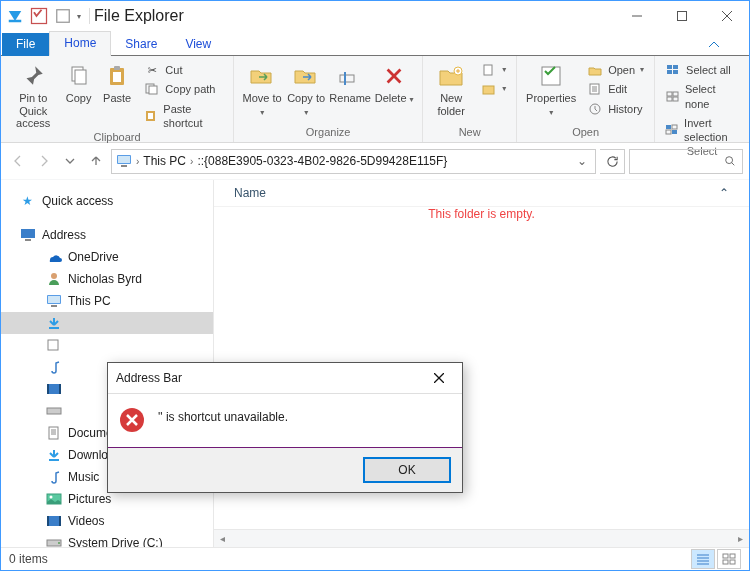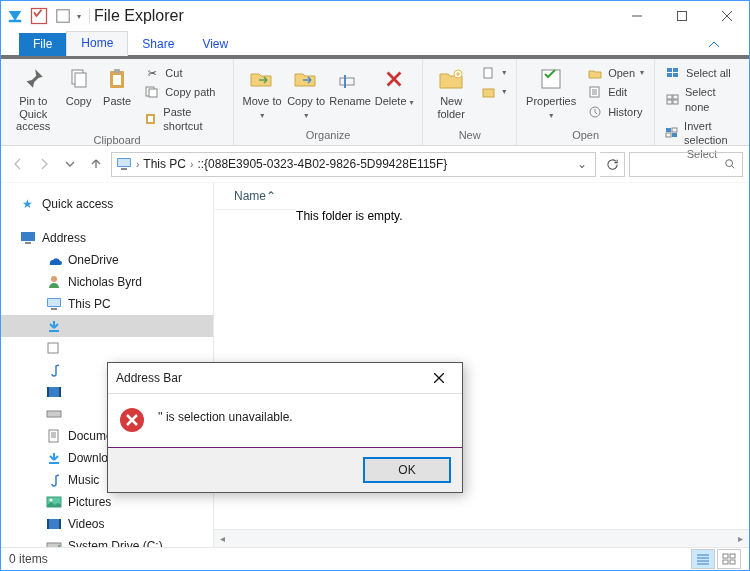--- a/index.html
+++ b/index.html
@@ -8,21 +8,21 @@
 .titlebar{height:30px;background:#fff;display:flex;align-items:center;color:#555}
 .qat{display:flex;align-items:center;padding:0 4px;gap:4px}
 .qat-icon{width:20px;height:20px;display:flex;align-items:center;justify-content:center}
 .title-sep{width:1px;height:16px;background:#ddd;margin:0 4px}
 .title-text{font-size:16px;color:#222}
 .tb-spacer{flex:1}
 .tb-controls{display:flex}
 .tb-btn{width:45px;height:29px;display:flex;align-items:center;justify-content:center;color:#555;font-family:inherit}
 .tb-btn svg{width:10px;height:10px;stroke:#555;fill:none;stroke-width:1}
 
-.tabs{height:24px;display:flex;align-items:flex-end;border-bottom:4px solid #737373;padding-left:18px;background:#fff}
+.tabs{height:24px;display:flex;align-items:flex-end;border-bottom:1px solid #737373;padding-left:1px;background:#fff}
 .tab{padding:4px 14px 5px;font-size:12px;color:#1d4ed8;position:relative;top:1px}
 .tab.file{background:#1979ca;color:#fff}
 .tab.active{background:#f5f6f7;border:1px solid #dadada;border-bottom:1px solid #f5f6f7}
 .tabs-spacer{flex:1}
 .expand-toggle{padding:4px 10px;color:#666}
 .expand-toggle svg{width:10px;height:10px;stroke:#1979ca}
 .help-toggle{padding:4px 10px;color:#1979ca}
 
 .ribbon{height:86px;background:#f5f6f7;border-bottom:1px solid #dadada;display:flex;font-size:11px;color:#444}
 .group{display:flex;flex-direction:column;border-right:1px solid #e3e3e3;padding:2px 6px}
@@ -51,25 +51,25 @@
 .search svg{width:12px;height:12px;stroke:#555;fill:none}
 
 .body{flex:1;display:flex;overflow:hidden;border-bottom:1px solid #e8e8e8}
 .nav{width:212px;background:#fff;overflow-x:hidden;overflow-y:auto;padding-top:6px}
 .nav-item{display:flex;align-items:center;height:22px;padding-left:24px;gap:6px}
 .nav-item.top{padding-left:18px;margin-top:4px}
 .nav-item.sub{padding-left:44px}
 .nav-item.selected{background:#d8d8d8}
 .nav-ic{width:17px;height:17px;display:flex;align-items:center;justify-content:center}
 .qa-star{color:#2e9de6}
-.content{flex:1;display:flex;flex-direction:row;border-left:1px solid #e8e8e8;position:relative}
+.content{flex:1;display:flex;flex-direction:column;border-left:1px solid #e8e8e8;position:relative}
 .col-header{height:26px;display:flex;align-items:center;border-bottom:1px solid #f2f2f2;color:#38546c;font-size:12px}
 .col-name{padding-left:20px;flex:1}
 .col-sort{padding-right:20px}
-.empty{color:#000000;margin-top:26px}
+.empty{color:#ef4444;text-align:center;}
 .hscroll{position:absolute;bottom:0;left:0;right:0;height:17px;border-top:1px solid #e8e8e8;display:flex;align-items:center;background:#f5f6f7}
 .hscroll .arr{width:17px;height:17px;display:flex;align-items:center;justify-content:center;color:#888;font-size:10px}
 .hscroll .track{flex:1;background:#f5f6f7}
 
 .status{height:22px;display:flex;align-items:center;padding:0 8px;color:#444;font-size:12px}
 .status-spacer{flex:1}
 .view-toggle{width:22px;height:18px;border:1px solid #ccc;margin-left:2px;display:flex;align-items:center;justify-content:center}
 .view-toggle.active{background:#cce8ff}
 
 .dialog{position:absolute;left:106px;top:361px;width:354px;height:129px;background:#fff;border:1px solid #555;box-shadow:3px 3px 12px rgba(0,0,0,0.25);display:flex;flex-direction:column}
@@ -599,21 +599,21 @@
           </svg>
         </div>
     </div>
     <div class="dlg-body">
       <span class="err-ic">
           <svg viewBox="0 0 28 28">
             <circle cx="14" cy="14" r="12" fill="#d63b3b"></circle>
             <path d="M9 9l10 10M19 9L9 19" stroke="#fff" stroke-width="2.5"></path>
           </svg>
         </span>
-      <span class="dlg-msg">'' is selection unavailable.</span>
+      <span class="dlg-msg">'' is shortcut unavailable.</span>
     </div>
     <div class="dlg-foot">
       <div class="dlg-ok">
           <span>OK</span>
         </div>
     </div>
   </div>
 
 </div>
 

